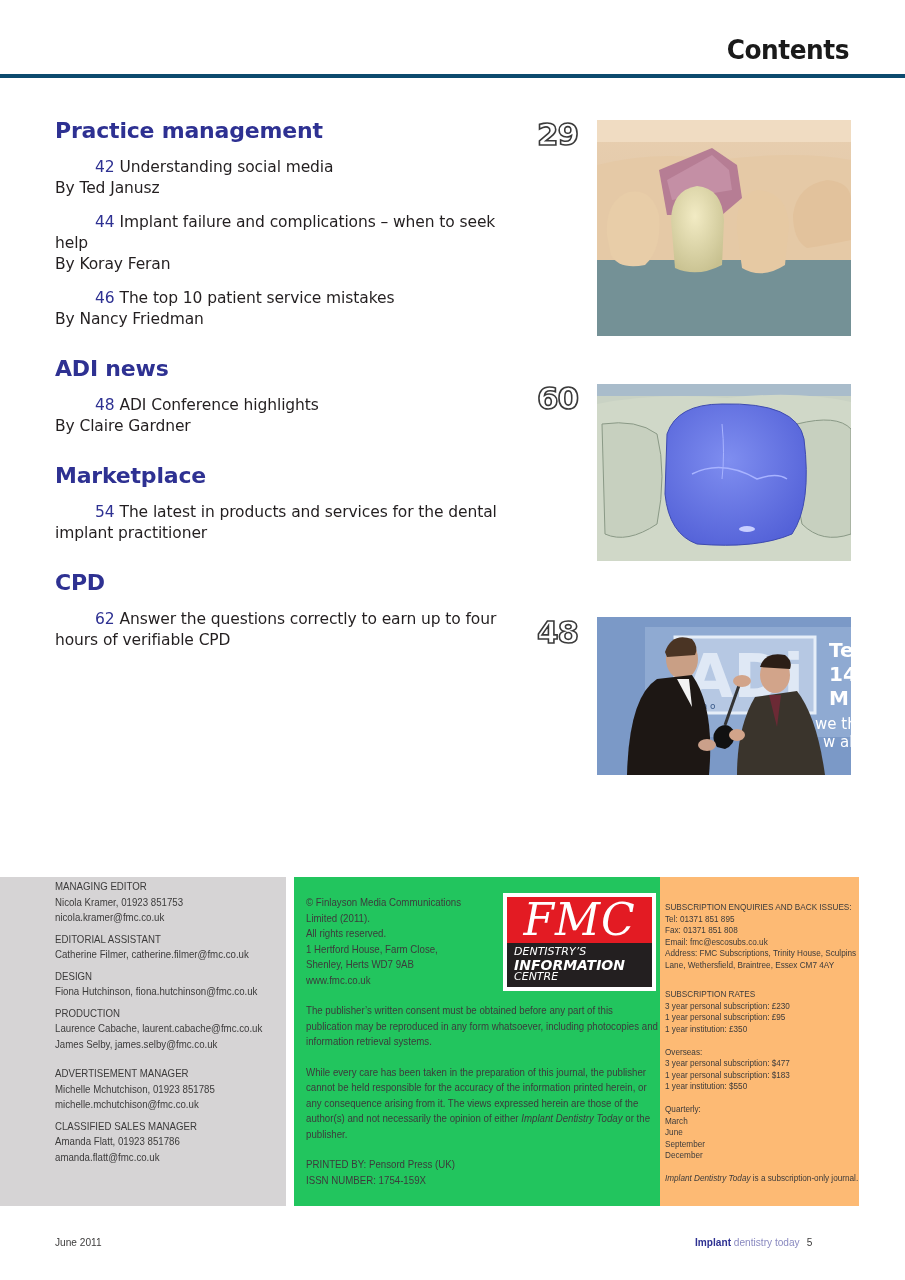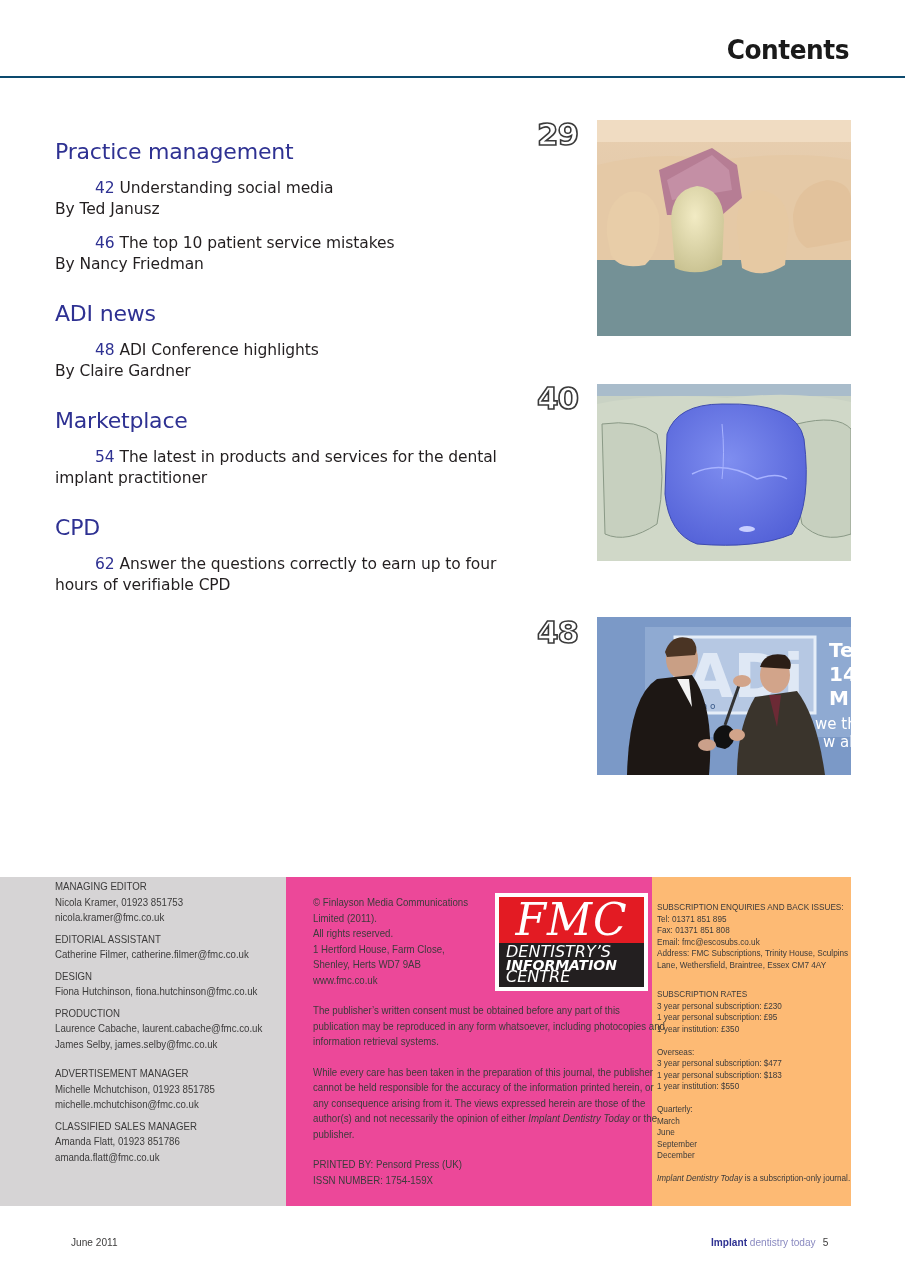--- a/index.html
+++ b/index.html
@@ -1,56 +1,56 @@
 <!DOCTYPE html>
 <html><head>
 <meta charset="utf-8">
 <style>
   * { box-sizing: border-box; margin: 0; padding: 0; }
   html, body { width: 905px; height: 1280px; background: #ffffff; overflow: hidden; }
   body { position: relative; font-family: "DejaVu Sans", sans-serif; color: #231f20; }
 
-  .header { position: absolute; left: 0; top: 0; width: 905px; height: 78px; border-bottom: 2px solid #0c4a6e; }
+  .header { position: absolute; left: 0; top: 0; width: 905px; height: 78px; border-bottom: 4px solid #0c4a6e; }
   .header-title { position: absolute; right: 56px; top: 34px; font-family: "DejaVu Sans", sans-serif; font-weight: bold; font-size: 27px; color: #1a1a1a; letter-spacing: -0.5px; transform: scaleX(0.92); transform-origin: right center; }
 
   .toc { position: absolute; left: 55px; top: 116px; width: 470px; }
   .section { margin-bottom: 0; }
-  .section-title { font-size: 22px; color: #2e3192; font-weight: normal; line-height: 30px; margin-bottom: 11px; letter-spacing: -0.2px; margin-top: 21px; }
+  .section-title { font-size: 22px; color: #2e3192; font-weight: bold; line-height: 30px; margin-bottom: 11px; letter-spacing: -0.2px; }
   .entry { font-size: 15.5px; line-height: 21px; color: #231f20; margin-bottom: 13px; letter-spacing: -0.1px; }
   .entry .page { color: #2e3192; font-weight: normal; margin-right: 5px; margin-left: 40px; }
   .entry .title { }
   .entry .byline { display: block; }
 
   .thumb-label { position: absolute; font-family: "DejaVu Sans", sans-serif; font-weight: bold; font-size: 31px; color: #ffffff; -webkit-text-stroke: 1.6px #3a3a3a; letter-spacing: -1px; }
   .thumb { position: absolute; left: 597px; width: 254px; overflow: hidden; }
 
   .footer-panels { position: absolute; left: 0; top: 877px; height: 329px; width: 851px; display: flex; }
   .panel-left { width: 286px; background: #d6d4d5; padding: 2px 0 0 55px; }
-  .panel-mid { width: 366px; background: #ec4899; padding: 18px 0 0 27px; position: relative; }
+  .panel-mid { width: 366px; background: #22c55e; padding: 18px 0 0 12px; position: relative; margin-left: 8px; }
   .panel-right { width: 199px; background: #fdba74; padding: 24px 0 0 5px; }
 
   .cred { font-family: "Liberation Sans", sans-serif; font-size: 11px; line-height: 15.5px; color: #3c3b3b; transform: scaleX(0.88); transform-origin: left top; width: 260px; }
   .cred-block { margin-bottom: 6px; }
   .cred-block.gap { margin-top: 14px; }
   .cred-head { text-transform: uppercase; }
 
   .mid-text { font-family: "Liberation Sans", sans-serif; font-size: 11px; line-height: 15.5px; color: #3c3b3b; transform: scaleX(0.88); transform-origin: left top; width: 400px; }
   .mid-para { margin-bottom: 15px; }
   .addr { width: 200px; }
 
   .fmc-logo { position: absolute; left: 209px; top: 16px; width: 153px; height: 98px; background: #ffffff; padding: 4px; font-style: italic; }
   .fmc-top { background: #e31b23; height: 46px; display: flex; align-items: center; justify-content: center; color: #ffffff; font-family: "DejaVu Serif", serif; font-size: 44px; letter-spacing: 1px; line-height: 46px; }
   .fmc-bottom { background: #231f20; height: 44px; margin-top: 0; color: #ffffff; font-family: "DejaVu Sans", sans-serif; padding: 3px 0 0 7px; }
-  .fmc-bottom div { font-size: 16px; line-height: 12.5px; }
+  .fmc-bottom div { font-size: 11px; line-height: 12.5px; }
   .fmc-bottom .bold { font-weight: bold; font-size: 14px; }
 
   .sub-text { font-family: "Liberation Sans", sans-serif; font-size: 9.5px; line-height: 11.5px; color: #3c3b3b; transform: scaleX(0.86); transform-origin: left top; width: 228px; }
   .sub-block { margin-bottom: 11.5px; }
 
-  .page-footer { position: absolute; left: 16px; top: 1236px; width: 863px; height: 20px; }
+  .page-footer { position: absolute; left: 0; top: 1236px; width: 863px; height: 20px; }
   .footer-date { position: absolute; left: 55px; top: 0; font-family: "Liberation Sans", sans-serif; font-size: 11.5px; color: #3c3b3b; transform: scaleX(0.88); transform-origin: left top; }
   .footer-brand { position: absolute; right: 51px; top: 0; font-family: "Liberation Sans", sans-serif; font-size: 11.5px; transform: scaleX(0.88); transform-origin: right top; white-space: nowrap; }
   .footer-brand .b1 { color: #2e3192; font-weight: bold; }
   .footer-brand .b2 { color: #8a8ac0; }
   .footer-brand .pg { color: #3c3b3b; margin-left: 5px; }
 </style>
 </head>
 <body>
 
 <div class="header">
@@ -58,20 +58,24 @@
 </div>
 
 <div class="toc">
 
   <div class="section">
     <div class="section-title">Practice management</div>
     <div class="entry">
       <span class="page">42</span><span class="title">Understanding social media</span>
       <span class="byline">By Ted Janusz</span>
     </div>
+    <div class="entry">
+      <span class="page">44</span><span class="title">Implant failure and complications – when to seek help</span>
+      <span class="byline">By Koray Feran</span>
+    </div>
     <div class="entry" style="margin-bottom:24px">
       <span class="page">46</span><span class="title">The top 10 patient service mistakes</span>
       <span class="byline">By Nancy Friedman</span>
     </div>
   </div>
 
   <div class="section">
     <div class="section-title">ADI news</div>
     <div class="entry" style="margin-bottom:24px">
       <span class="page">48</span><span class="title">ADI Conference highlights</span>
@@ -89,21 +93,21 @@
 
   <div class="section">
     <div class="section-title">CPD</div>
     <div class="entry">
       <span class="page">62</span><span class="title">Answer the questions correctly to earn up to four hours of verifiable CPD</span>
     </div>
   </div>
 </div>
 
 <div class="thumb-label" style="left:537px; top:116px;">29</div>
-<div class="thumb-label" style="left:537px; top:380px;">40</div>
+<div class="thumb-label" style="left:537px; top:380px;">60</div>
 <div class="thumb-label" style="left:537px; top:614px;">48</div>
 
 <div class="thumb" style="top:120px; height:216px;">
   <svg width="254" height="216" viewBox="0 0 254 216">
     <defs>
       <linearGradient id="g1bg" x1="0" y1="0" x2="0" y2="1">
         <stop offset="0" stop-color="#e8cfb0"></stop>
         <stop offset="1" stop-color="#dcc0a0"></stop>
       </linearGradient>
       <radialGradient id="g1crown" cx="0.45" cy="0.35" r="0.7">

